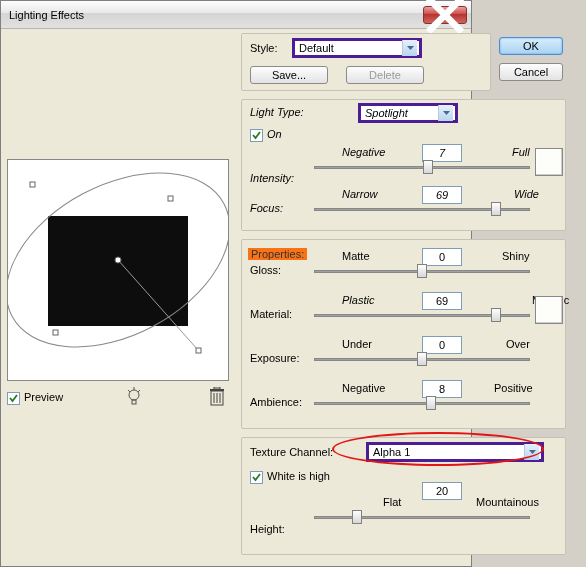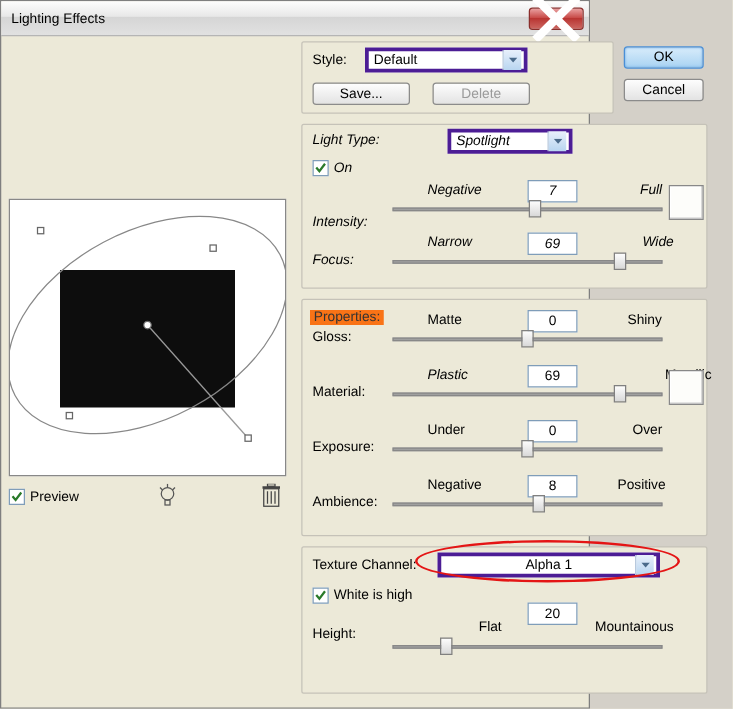--- a/index.html
+++ b/index.html
@@ -120,39 +120,39 @@
       <span style="position:absolute; left:8px; top:156px;">Ambience:</span>
       <span style="position:absolute; left:100px; top:142px;">Negative</span>
       <div class="valbox" style="position:absolute; left:180px; top:140px;">8</div>
       <span style="position:absolute; left:252px; top:142px;">Positive</span>
       <div class="slider-track" style="left:72px; top:162px; width:216px;"></div>
       <div class="slider-thumb" style="left:189px; top:156px;"></div>
     </div>
 
     <div class="group" style="left:240px; top:408px; width:325px; height:118px;">
       <span style="position:absolute; left:8px; top:8px;">Texture Channel:</span>
-      <div class="dropdown" style="position:absolute; left:108px; top:4px; width:178px;justify-content:center;">
+      <div class="dropdown" style="position:absolute; left:124px; top:4px; width:178px;">
         <span>Alpha 1</span>
         <div class="arrow">
             <svg viewBox="0 0 7 5">
               <path d="M0 0 L3.5 4 L7 0 Z" fill="#4a6a8a"></path>
             </svg>
           </div>
       </div>
       <div class="red-ellipse" style="left:90px; top:-6px; width:212px; height:34px;"></div>
 
       <label style="position:absolute; left:8px; top:32px;">
         <span class="chk">
             <svg viewBox="0 0 9 9">
               <path d="M1 4 L3.5 7 L8 1" stroke="#2a7a2a" stroke-width="1.8" fill="none"></path>
             </svg>
           </span><span>White is high</span>
       </label>
 
-      <span style="position:absolute; left:8px; top:63px;">Height:</span>
+      <span style="position:absolute; left:8px; top:85px;">Height:</span>
       <span style="position:absolute; left:110px; top:58px;padding-left:31px;">Flat</span>
       <div class="valbox" style="position:absolute; left:180px; top:44px;text-align:center;">20</div>
       <span style="position:absolute; left:234px; top:58px;">Mountainous</span>
       <div class="slider-track" style="left:72px; top:78px; width:216px;"></div>
       <div class="slider-thumb" style="left:115px; top:72px;"></div>
     </div>
 
     <div class="preview-area">
       <div class="preview-canvas">
         <div style="position:absolute; left:40px; top:56px; width:140px; height:110px; background:#0d0d0d;"></div>

